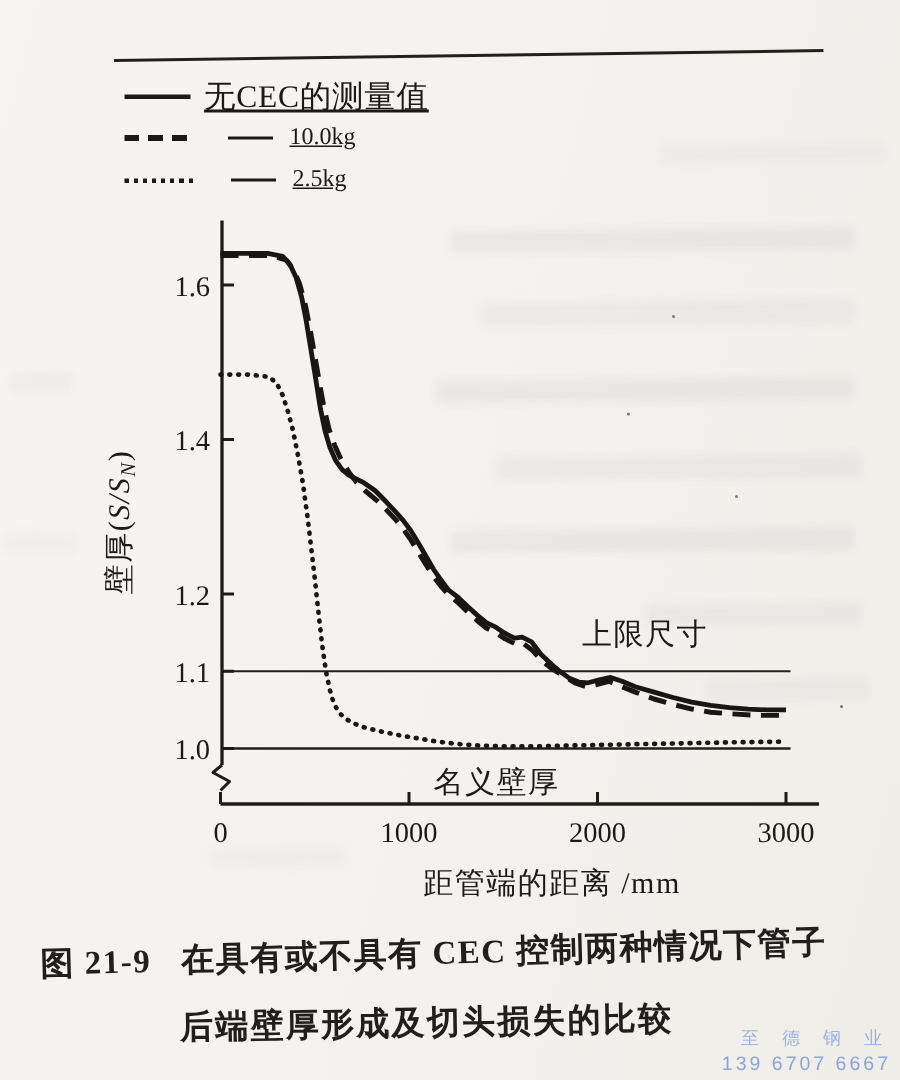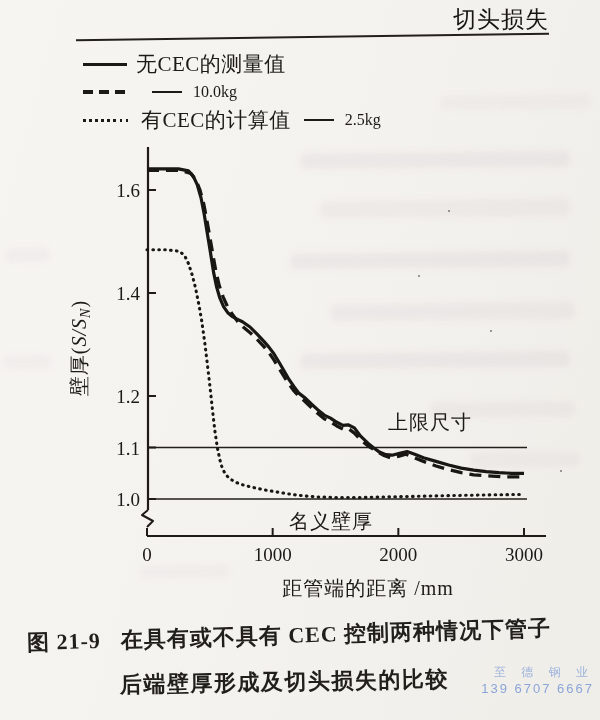--- a/index.html
+++ b/index.html
@@ -12,21 +12,21 @@
   .page{position:absolute;inset:0;}
   
   .smudge{position:absolute;background:rgba(186,176,184,.16);filter:blur(3px);
     border-radius:5px;transform:rotate(-.6deg);}
   .speck{position:absolute;width:2px;height:2px;background:#4a4440;border-radius:50%;opacity:.7;}
   
   .header-note{position:absolute;left:453px;top:4px;font-size:23px;letter-spacing:1px;color:#171511;}
   .header-rule{position:absolute;left:76px;top:36px;width:473px;height:0;
     border-top:2.6px solid #23201c;transform:rotate(-.8deg);}
   
-  .legend{position:absolute;left:83px;top:50px;}
+  .legend{position:absolute;left:83px;top:50px;text-decoration:underline;}
   .legend-row{display:flex;align-items:center;height:28px;white-space:nowrap;}
   .sample{display:inline-block;margin-right:9px;flex:0 0 auto;}
   .sample.solid{width:44px;height:0;border-top:3.2px solid #1c1a17;}
   .sample.dashed{width:47px;height:3.6px;
     background:repeating-linear-gradient(90deg,#1c1a17 0 10px,transparent 10px 16px);}
   .sample.dotted{width:49px;height:3px;
     background:repeating-linear-gradient(90deg,#1c1a17 0 2.8px,transparent 2.8px 6.1px);}
   .llabel{font-size:21px;color:#1c1a17;letter-spacing:.5px;}
   .connector{display:inline-block;width:30px;height:2.6px;background:#1c1a17;margin:0 11px 0 13px;flex:0 0 auto;}
   .weight{font-size:16px;color:#1c1a17;}
@@ -39,21 +39,21 @@
   .ital{font-style:italic;}
   
   .caption{position:absolute;left:0;top:628px;width:600px;color:#211f1b;}
   .cap1{position:absolute;left:27px;top:0;font-size:22px;white-space:nowrap;
     transform:rotate(-1.6deg);transform-origin:left center;font-weight:600;}
   .cap1 .fig-no{margin-right:20px;letter-spacing:1px;}
   .cap1 .cap-text{letter-spacing:1px;}
   .cap2{position:absolute;left:120px;top:42px;font-size:22px;letter-spacing:1.5px;
     white-space:nowrap;transform:rotate(-1deg);transform-origin:left center;font-weight:600;}
   
-  .watermark{position:absolute;right:6px;top:664px;text-align:right;
+  .watermark{position:absolute;right:6px;top:684px;text-align:right;
     color:#8ba5da;font-family:"Liberation Sans","DejaVu Sans",sans-serif;}
   .wm1{font-size:12px;letter-spacing:6px;opacity:.8;}
   .wm2{font-size:13px;letter-spacing:2px;}
 </style>
 </head>
 <body>
 
 <div class="page">
 
   <div class="smudge" style="left:300px;top:152px;width:270px;height:16px;"></div>
@@ -65,36 +65,34 @@
   <div class="smudge" style="left:470px;top:452px;width:110px;height:15px;opacity:.7;"></div>
   <div class="smudge" style="left:440px;top:95px;width:150px;height:14px;opacity:.6;"></div>
   <div class="smudge" style="left:5px;top:248px;width:45px;height:14px;opacity:.7;"></div>
   <div class="smudge" style="left:2px;top:355px;width:50px;height:14px;opacity:.6;"></div>
   <div class="smudge" style="left:140px;top:565px;width:90px;height:13px;opacity:.55;"></div>
   <div class="speck" style="left:448px;top:210px;"></div>
   <div class="speck" style="left:490px;top:330px;"></div>
   <div class="speck" style="left:418px;top:275px;"></div>
   <div class="speck" style="left:560px;top:470px;"></div>
 
-  <div class="header-note">切头损失</div>
   <div class="header-rule"></div>
 
   <div class="legend">
     <div class="legend-row">
       <span class="sample solid"></span>
       <span class="llabel">无CEC的测量值</span>
     </div>
     <div class="legend-row">
       <span class="sample dashed"></span>
       <span class="connector"></span>
       <span class="weight">10.0kg</span>
     </div>
     <div class="legend-row">
       <span class="sample dotted"></span>
-      <span class="llabel">有CEC的计算值</span>
       <span class="connector"></span>
       <span class="weight">2.5kg</span>
     </div>
   </div>
 
   <svg id="plot" width="600" height="620" viewBox="0 0 600 620">
     <g id="reflines">
         <line x1="148" x2="527" y1="447.49999999999994" y2="447.49999999999994" stroke="#221f1b" stroke-width="1.3"></line>
         <line x1="148" x2="527" y1="499" y2="499" stroke="#221f1b" stroke-width="1.7"></line>
       </g>

